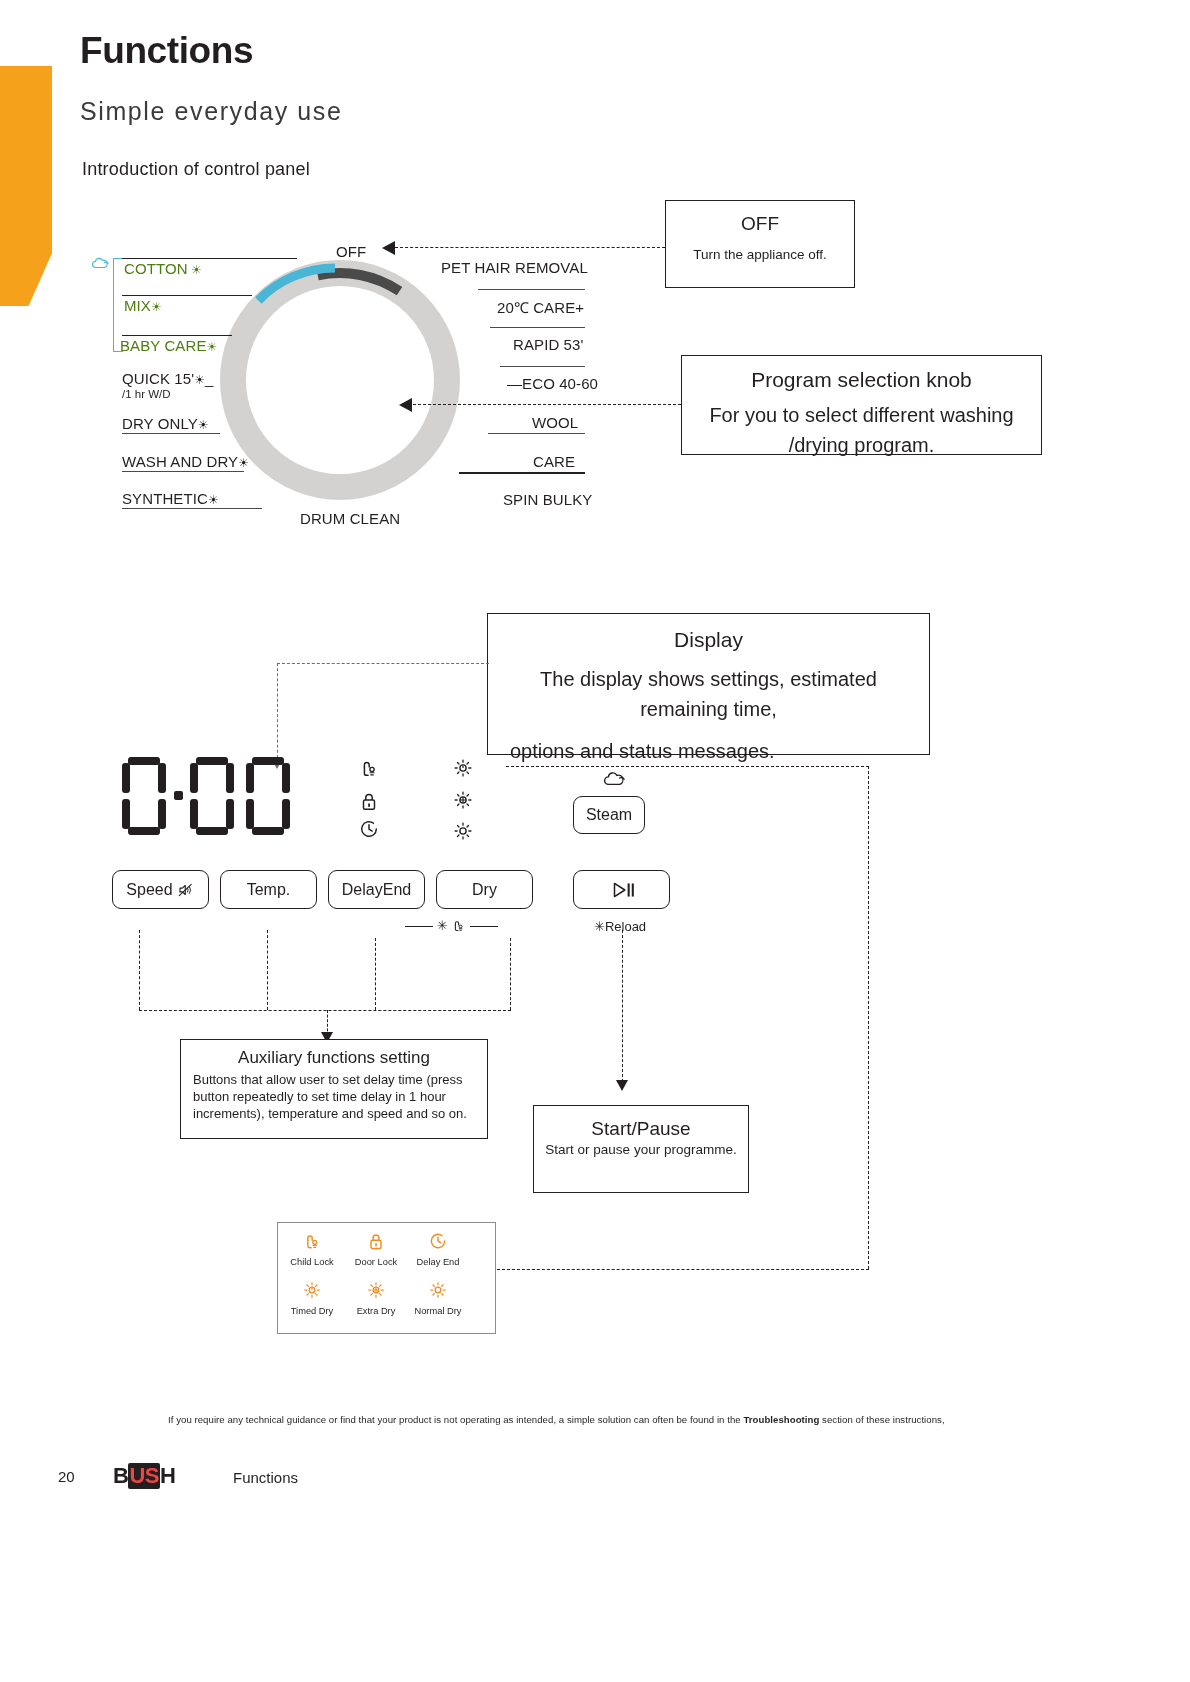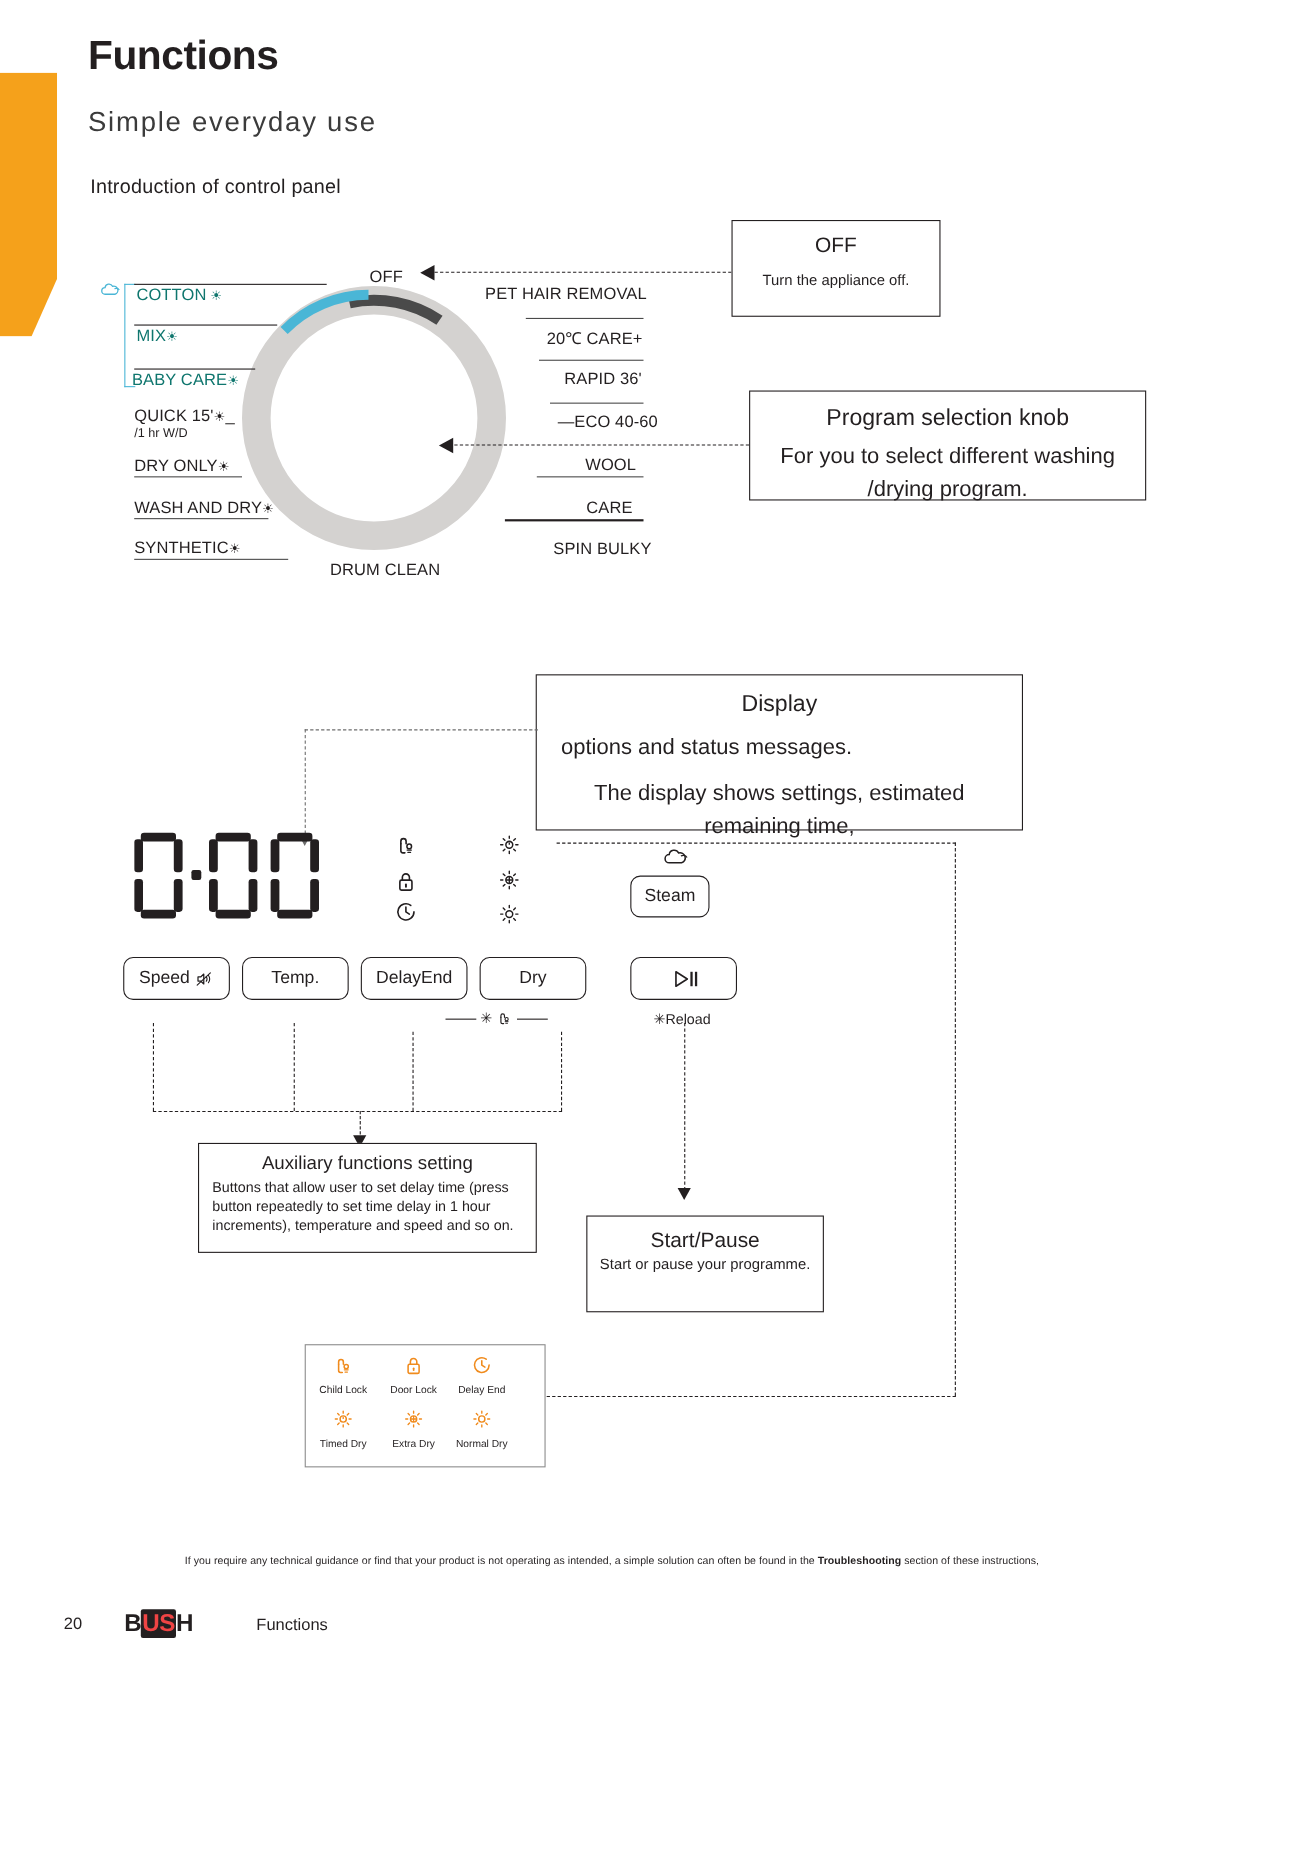--- a/index.html
+++ b/index.html
@@ -32,21 +32,21 @@
   }
 
   
   .dial-wrap{position:absolute;left:0;top:0;width:1190px;height:560px;}
   .dial-svg{position:absolute;left:210px;top:250px;}
 
   .prog{
     position:absolute;font-size:15px;letter-spacing:.1px;white-space:nowrap;
     color:#231f20;
   }
-  .prog.blue{color:#0f766e;}
+  .prog.blue{color:#4d7c0f;}
   .prog .sun{font-size:12px;}
   .rule{position:absolute;height:1px;background:#231f20;}
   .rule.thin{background:#4a4a4a;}
   .prog-sub{
     position:absolute;font-size:11.5px;color:#231f20;white-space:nowrap;
   }
 
   .steam-bracket{
     position:absolute;border-left:1.6px solid #4ab6d6;
     border-top:1.6px solid #4ab6d6;border-bottom:1.6px solid #4ab6d6;
@@ -192,21 +192,21 @@
       <span>SYNTHETIC</span><span class="sun">☀</span>
     </div>
     <div class="rule thin" style="left:122px;top:508px;width:140px;"></div>
 
     <div class="prog" style="left:441px;top:259px;">PET HAIR REMOVAL</div>
     <div class="rule thin" style="left:478px;top:289px;width:107px;"></div>
 
     <div class="prog" style="left:497px;top:297px;">20℃ CARE+</div>
     <div class="rule thin" style="left:490px;top:327px;width:95px;"></div>
 
-    <div class="prog" style="left:513px;top:336px;">RAPID 36'</div>
+    <div class="prog" style="left:513px;top:336px;">RAPID 53'</div>
     <div class="rule thin" style="left:500px;top:366px;width:85px;"></div>
 
     <div class="prog" style="left:507px;top:375px;">—<span>ECO 40-60</span></div>
 
     <div class="prog" style="left:532px;top:414px;">WOOL</div>
     <div class="rule thin" style="left:488px;top:433px;width:97px;"></div>
 
     <div class="prog" style="left:533px;top:453px;">CARE</div>
     <div class="rule" style="left:459px;top:472px;width:126px;height:1.6px;"></div>
 
@@ -224,22 +224,22 @@
     <div class="cb" style="margin-top:10px;">Turn the appliance off.</div>
   </div>
 
   <div class="callout lg" style="left:681px;top:355px;width:361px;height:100px;padding-top:12px;">
     <div class="ct">Program selection knob</div>
     <div class="cb" style="margin-top:8px;padding:0 14px;">For you to select different washing /drying program.</div>
   </div>
 
   <div class="callout lg" style="left:487px;top:613px;width:443px;height:142px;padding-top:14px;">
     <div class="ct">Display</div>
+    <div class="cb" style="margin-top:12px;padding:0 10px;">The display shows settings, estimated remaining time,</div>
     <div class="cb" style="margin-top:12px;padding:0 10px;text-align:left;margin-left:12px;">options and status messages.</div>
-    <div class="cb" style="margin-top:12px;padding:0 10px;">The display shows settings, estimated remaining time,</div>
   </div>
 
   <div class="dash-h grey" style="left:277px;top:663px;width:212px;"></div>
   <div class="dash-v grey" style="left:277px;top:663px;height:100px;"></div>
   <div class="arrow-d grey" style="left:271px;top:758px;"></div>
 
   <svg class="seg-display" width="180" height="90" viewBox="0 0 180 90">
     <g fill="#231f20">
 
       <rect x="6" y="2" width="32" height="8" rx="3"></rect>

